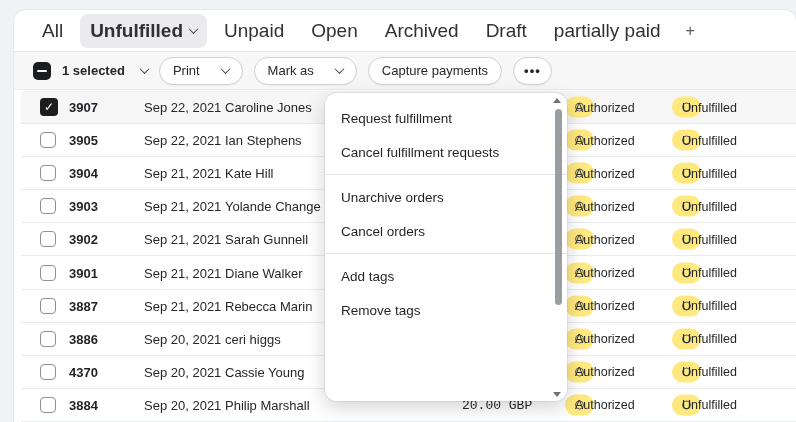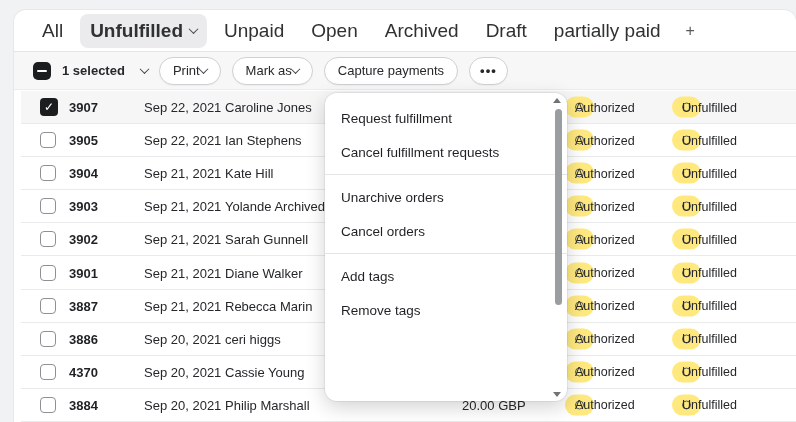--- a/index.html
+++ b/index.html
@@ -39,42 +39,42 @@
   }
   .cb-master {
     width:18px; height:18px; border-radius:5px; background:#1c1d1f; position:relative; cursor:pointer;
   }
   .cb-master::after {
     content:""; position:absolute; left:4px; top:8px; width:10px; height:2px; background:#fff; border-radius:1px;
   }
   .selcount { font-size:13px; font-weight:bold; color:#26282a; display:flex; align-items:center; gap:16px; cursor:pointer; }
   .btn {
     height:28px; padding:0 13px; background:#fff; border:1px solid #cfd1d4;
-    border-radius:14px; font-size:13px; color:#26282a; display:flex; align-items:center; gap:0;
+    border-radius:14px; font-size:13px; color:#26282a; display:flex; align-items:center; gap:22px;
     box-shadow:0 1px 1px rgba(0,0,0,0.04); cursor:pointer; white-space:nowrap;
   }
   .btn.more { padding:0 10px; letter-spacing:1px; font-weight:bold; }
   
   .orders { position:absolute; left:7px; top:81px; width:100%; }
   .row { position:relative; height:33.1px; border-bottom:1px solid #e9eaeb; font-size:13px; background:#fff; }
   .row.selected { background:#f6f6f7; }
   .row span { position:absolute; top:50%; transform:translateY(-50%); white-space:nowrap; }
   .cb {
     position:absolute; left:19px; top:50%; transform:translateY(-50%);
     width:16px; height:16px; border:1.5px solid #8c9196; border-radius:4px; background:#fff; cursor:pointer;
   }
   .cb.checked {
     border:none; width:18px; height:18px; background:#1c1d1f; color:#fff;
     font-size:12px; line-height:18px; text-align:center;
   }
   .cb.checked::after { content:"✓"; }
   .c-num  { left:48px;  font-weight:bold; color:#1f2124; }
   .c-date { left:123px; color:#25272a; }
   .c-cust { left:204px; color:#25272a; }
-  .c-total{ left:441px; color:#25272a; }
+  .c-total{ left:441px; color:#25272a;font-family:Liberation Mono, monospace; }
   .badge {
     position:absolute; top:50%; transform:translateY(-50%);
     display:flex; align-items:center; gap:5px;
     background:#ffe97f; border-radius:11px; padding:0 10px; height:21px;
     color:#25272a; font-size:12.5px;
   }
   .badge .dot { width:9px; height:9px; border:1.6px solid #55585b; border-radius:50%; flex:0 0 auto; }
   .b-pay { left:544px; }
   .b-ful { left:651px; }
   
@@ -195,21 +195,21 @@
       <span class="badge b-ful">
           <i class="dot"></i>
           <span>Unfulfilled</span>
         </span>
     </div>
 
     <div class="row">
       <div class="cb"></div>
       <span class="c-num">3903</span>
       <span class="c-date">Sep 21, 2021</span>
-      <span class="c-cust">Yolande Archived</span>
+      <span class="c-cust">Yolande Change</span>
       <span class="c-total"></span>
       <span class="badge b-pay">
           <i class="dot"></i>
           <span>Authorized</span>
         </span>
       <span class="badge b-ful">
           <i class="dot"></i>
           <span>Unfulfilled</span>
         </span>
     </div>

